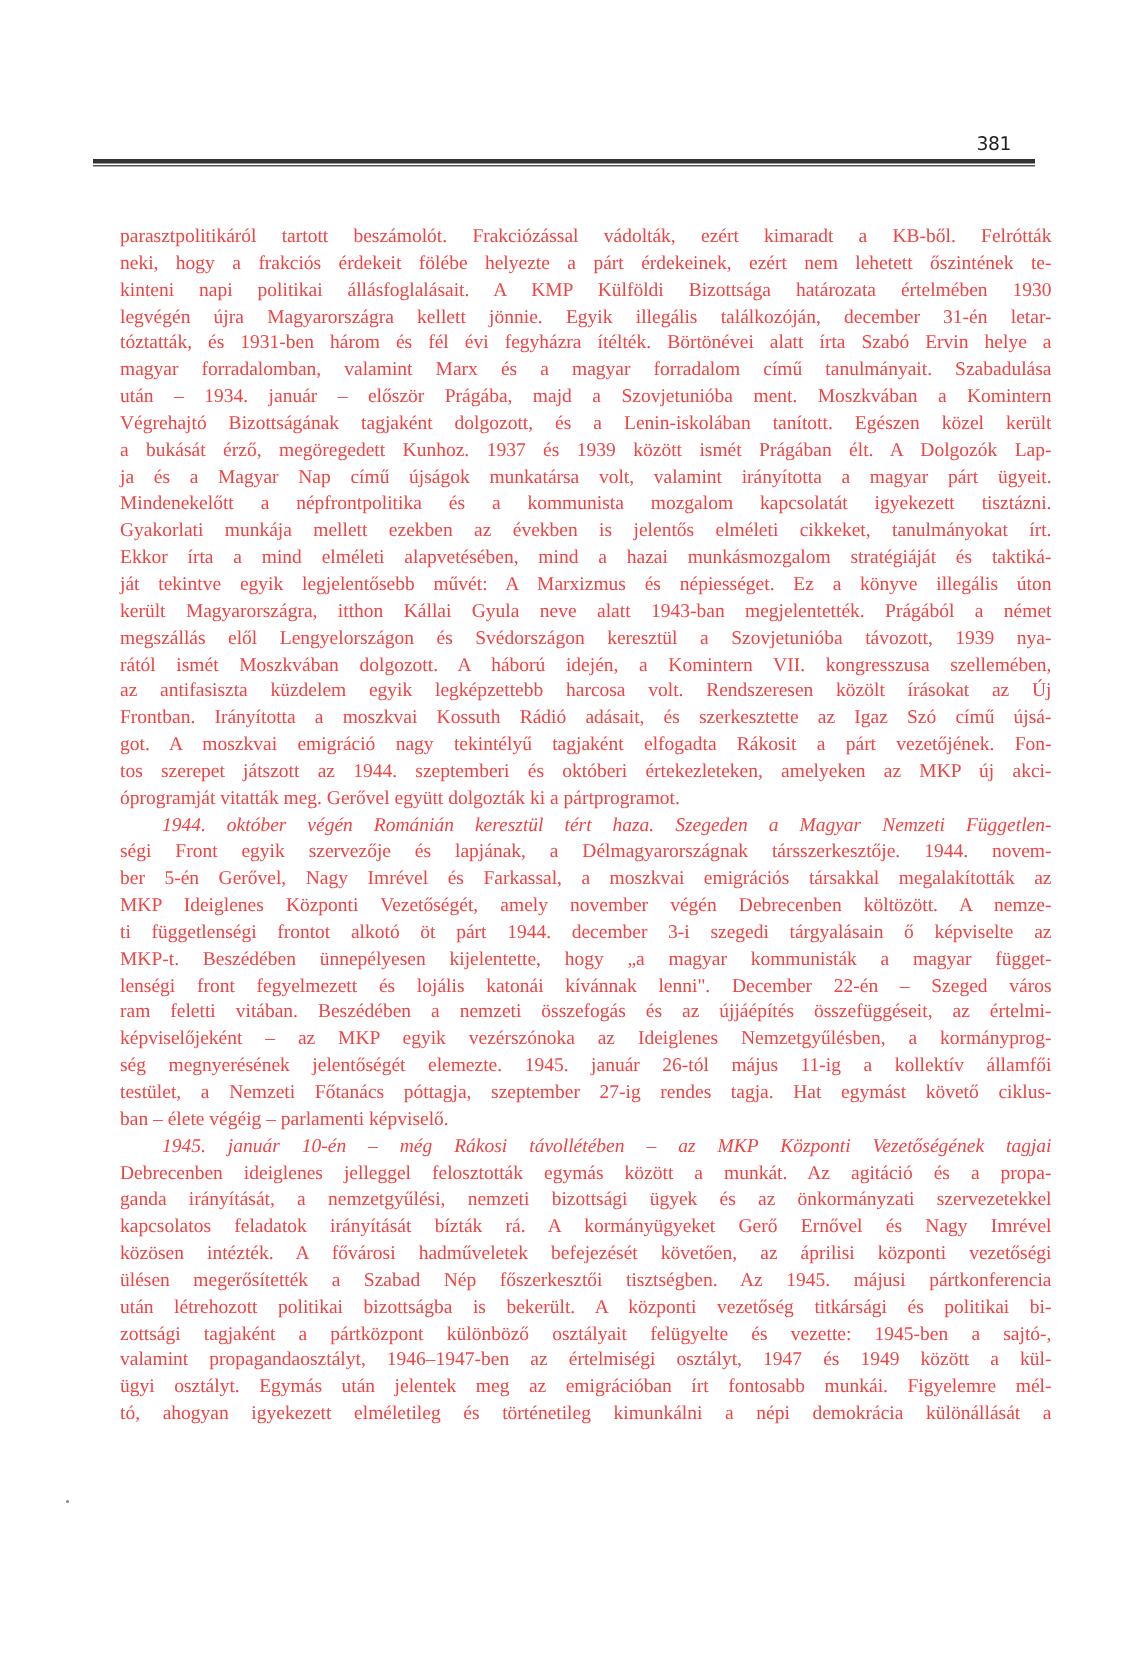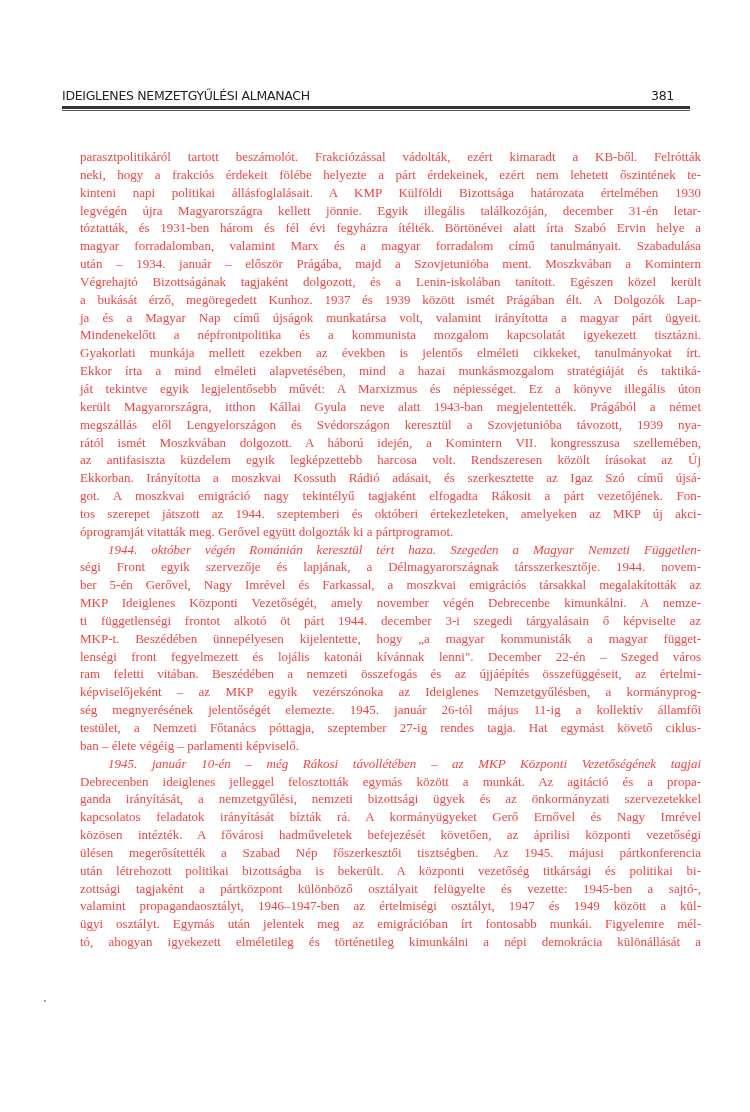--- a/index.html
+++ b/index.html
@@ -88,21 +88,20 @@
       width: 2px;
       height: 2px;
       background: #888;
       border-radius: 1px;
     }
   </style>
 </head>
 <body>
 
 <div class="running-header">
-  <span class="title">IDEIGLENES NEMZETGYŰLÉSI ALMANACH</span>
   <span class="page-no">381</span>
 </div>
 
 <div class="header-rule">
   <div class="thick"></div>
   <div class="thin"></div>
 </div>
 
 <div class="body-text" id="body-text">
     <div class="line"><span>parasztpolitikáról tartott beszámolót. Frakciózással vádolták, ezért kimaradt a KB-ből. Felrótták</span></div>
@@ -116,28 +115,28 @@
     <div class="line"><span>a bukását érző, megöregedett Kunhoz. 1937 és 1939 között ismét Prágában élt. A </span><span class="it">Dolgozók Lap-</span></div>
     <div class="line"><span class="it">ja</span><span> és a </span><span class="it">Magyar Nap</span><span> című újságok munkatársa volt, valamint irányította a magyar párt ügyeit.</span></div>
     <div class="line"><span>Mindenekelőtt a népfrontpolitika és a kommunista mozgalom kapcsolatát igyekezett tisztázni.</span></div>
     <div class="line"><span>Gyakorlati munkája mellett ezekben az években is jelentős elméleti cikkeket, tanulmányokat írt.</span></div>
     <div class="line"><span>Ekkor írta a mind elméleti alapvetésében, mind a hazai munkásmozgalom stratégiáját és taktiká-</span></div>
     <div class="line"><span>ját tekintve egyik legjelentősebb művét: A </span><span class="it">Marxizmus és népiesség</span><span>et. Ez a könyve illegális úton</span></div>
     <div class="line"><span>került Magyarországra, itthon Kállai Gyula neve alatt 1943-ban megjelentették. Prágából a német</span></div>
     <div class="line"><span>megszállás elől Lengyelországon és Svédországon keresztül a Szovjetunióba távozott, 1939 nya-</span></div>
     <div class="line"><span>rától ismét Moszkvában dolgozott. A háború idején, a Komintern VII. kongresszusa szellemében,</span></div>
     <div class="line"><span>az antifasiszta küzdelem egyik legképzettebb harcosa volt. Rendszeresen közölt írásokat az </span><span class="it">Új</span></div>
-    <div class="line"><span class="it">Ekkor</span><span>ban. Irányította a moszkvai Kossuth Rádió adásait, és szerkesztette az </span><span class="it">Igaz Szó</span><span> című újsá-</span></div>
+    <div class="line"><span class="it">Front</span><span>ban. Irányította a moszkvai Kossuth Rádió adásait, és szerkesztette az </span><span class="it">Igaz Szó</span><span> című újsá-</span></div>
     <div class="line"><span>got. A moszkvai emigráció nagy tekintélyű tagjaként elfogadta Rákosit a párt vezetőjének. Fon-</span></div>
     <div class="line"><span>tos szerepet játszott az 1944. szeptemberi és októberi értekezleteken, amelyeken az MKP új akci-</span></div>
     <div class="line last"><span>óprogramját vitatták meg. Gerővel együtt dolgozták ki a pártprogramot.</span></div>
     <div class="line indent"><span>1944. október végén Románián keresztül tért haza. Szegeden a Magyar Nemzeti Független-</span></div>
     <div class="line"><span>ségi Front egyik szervezője és lapjának, a </span><span class="it">Délmagyarország</span><span>nak társszerkesztője. 1944. novem-</span></div>
     <div class="line"><span>ber 5-én Gerővel, Nagy Imrével és Farkassal, a moszkvai emigrációs társakkal megalakították az</span></div>
-    <div class="line"><span>MKP Ideiglenes Központi Vezetőségét, amely november végén Debrecenbe kimunkálni. A nemze-</span></div>
+    <div class="line"><span>MKP Ideiglenes Központi Vezetőségét, amely november végén Debrecenben költözött. A nemze-</span></div>
     <div class="line"><span>ti függetlenségi frontot alkotó öt párt 1944. december 3-i szegedi tárgyalásain ő képviselte az</span></div>
     <div class="line"><span>MKP-t. Beszédében ünnepélyesen kijelentette, hogy „a magyar kommunisták a magyar függet-</span></div>
     <div class="line"><span>lenségi front fegyelmezett és lojális katonái kívánnak lenni". December 22-én – Szeged város</span></div>
     <div class="line"><span>ram feletti vitában.  Beszédében a nemzeti összefogás és az újjáépítés összefüggéseit, az értelmi-</span></div>
     <div class="line"><span>képviselőjeként – az MKP egyik vezérszónoka az Ideiglenes Nemzetgyűlésben, a kormányprog-</span></div>
     <div class="line"><span>ség megnyerésének jelentőségét elemezte. 1945. január 26-tól május 11-ig a kollektív államfői</span></div>
     <div class="line"><span>testület, a Nemzeti Főtanács póttagja, szeptember 27-ig rendes tagja. Hat egymást követő ciklus-</span></div>
     <div class="line last"><span>ban – élete végéig – parlamenti képviselő.</span></div>
     <div class="line indent"><span>1945. január 10-én – még Rákosi távollétében – az MKP Központi Vezetőségének tagjai</span></div>
     <div class="line"><span>Debrecenben ideiglenes jelleggel felosztották egymás között a munkát. Az agitáció és a propa-</span></div>

